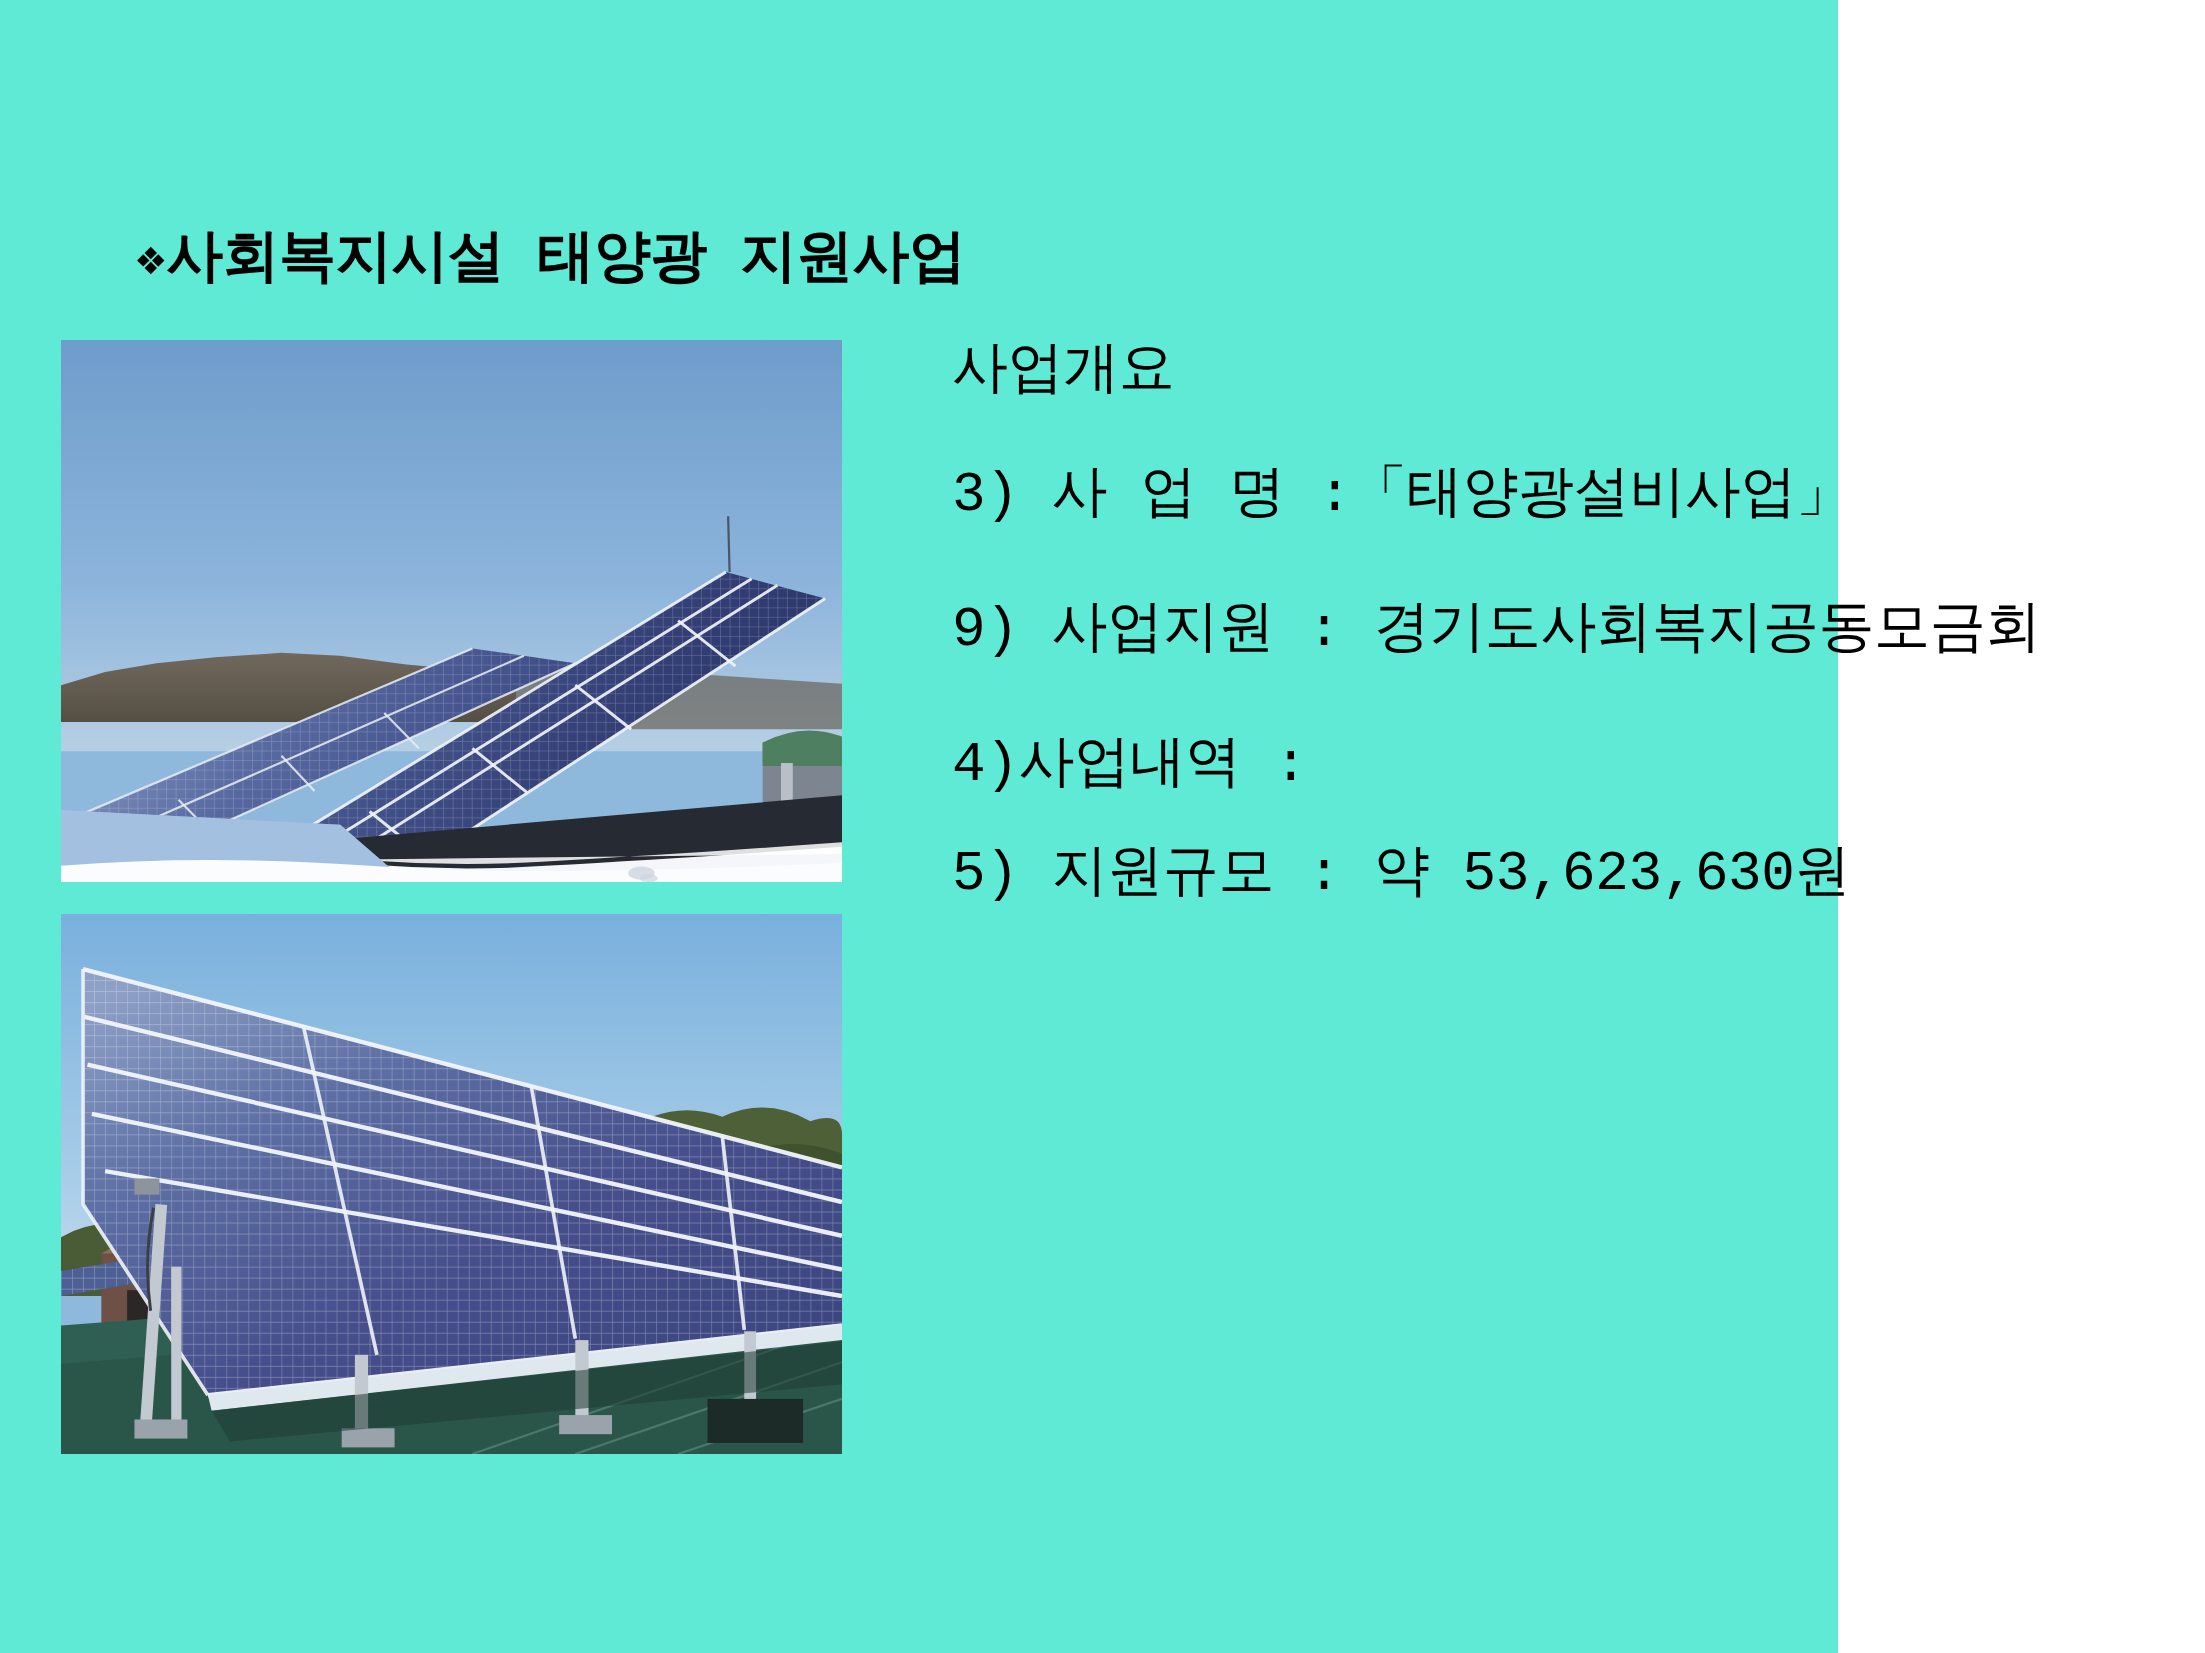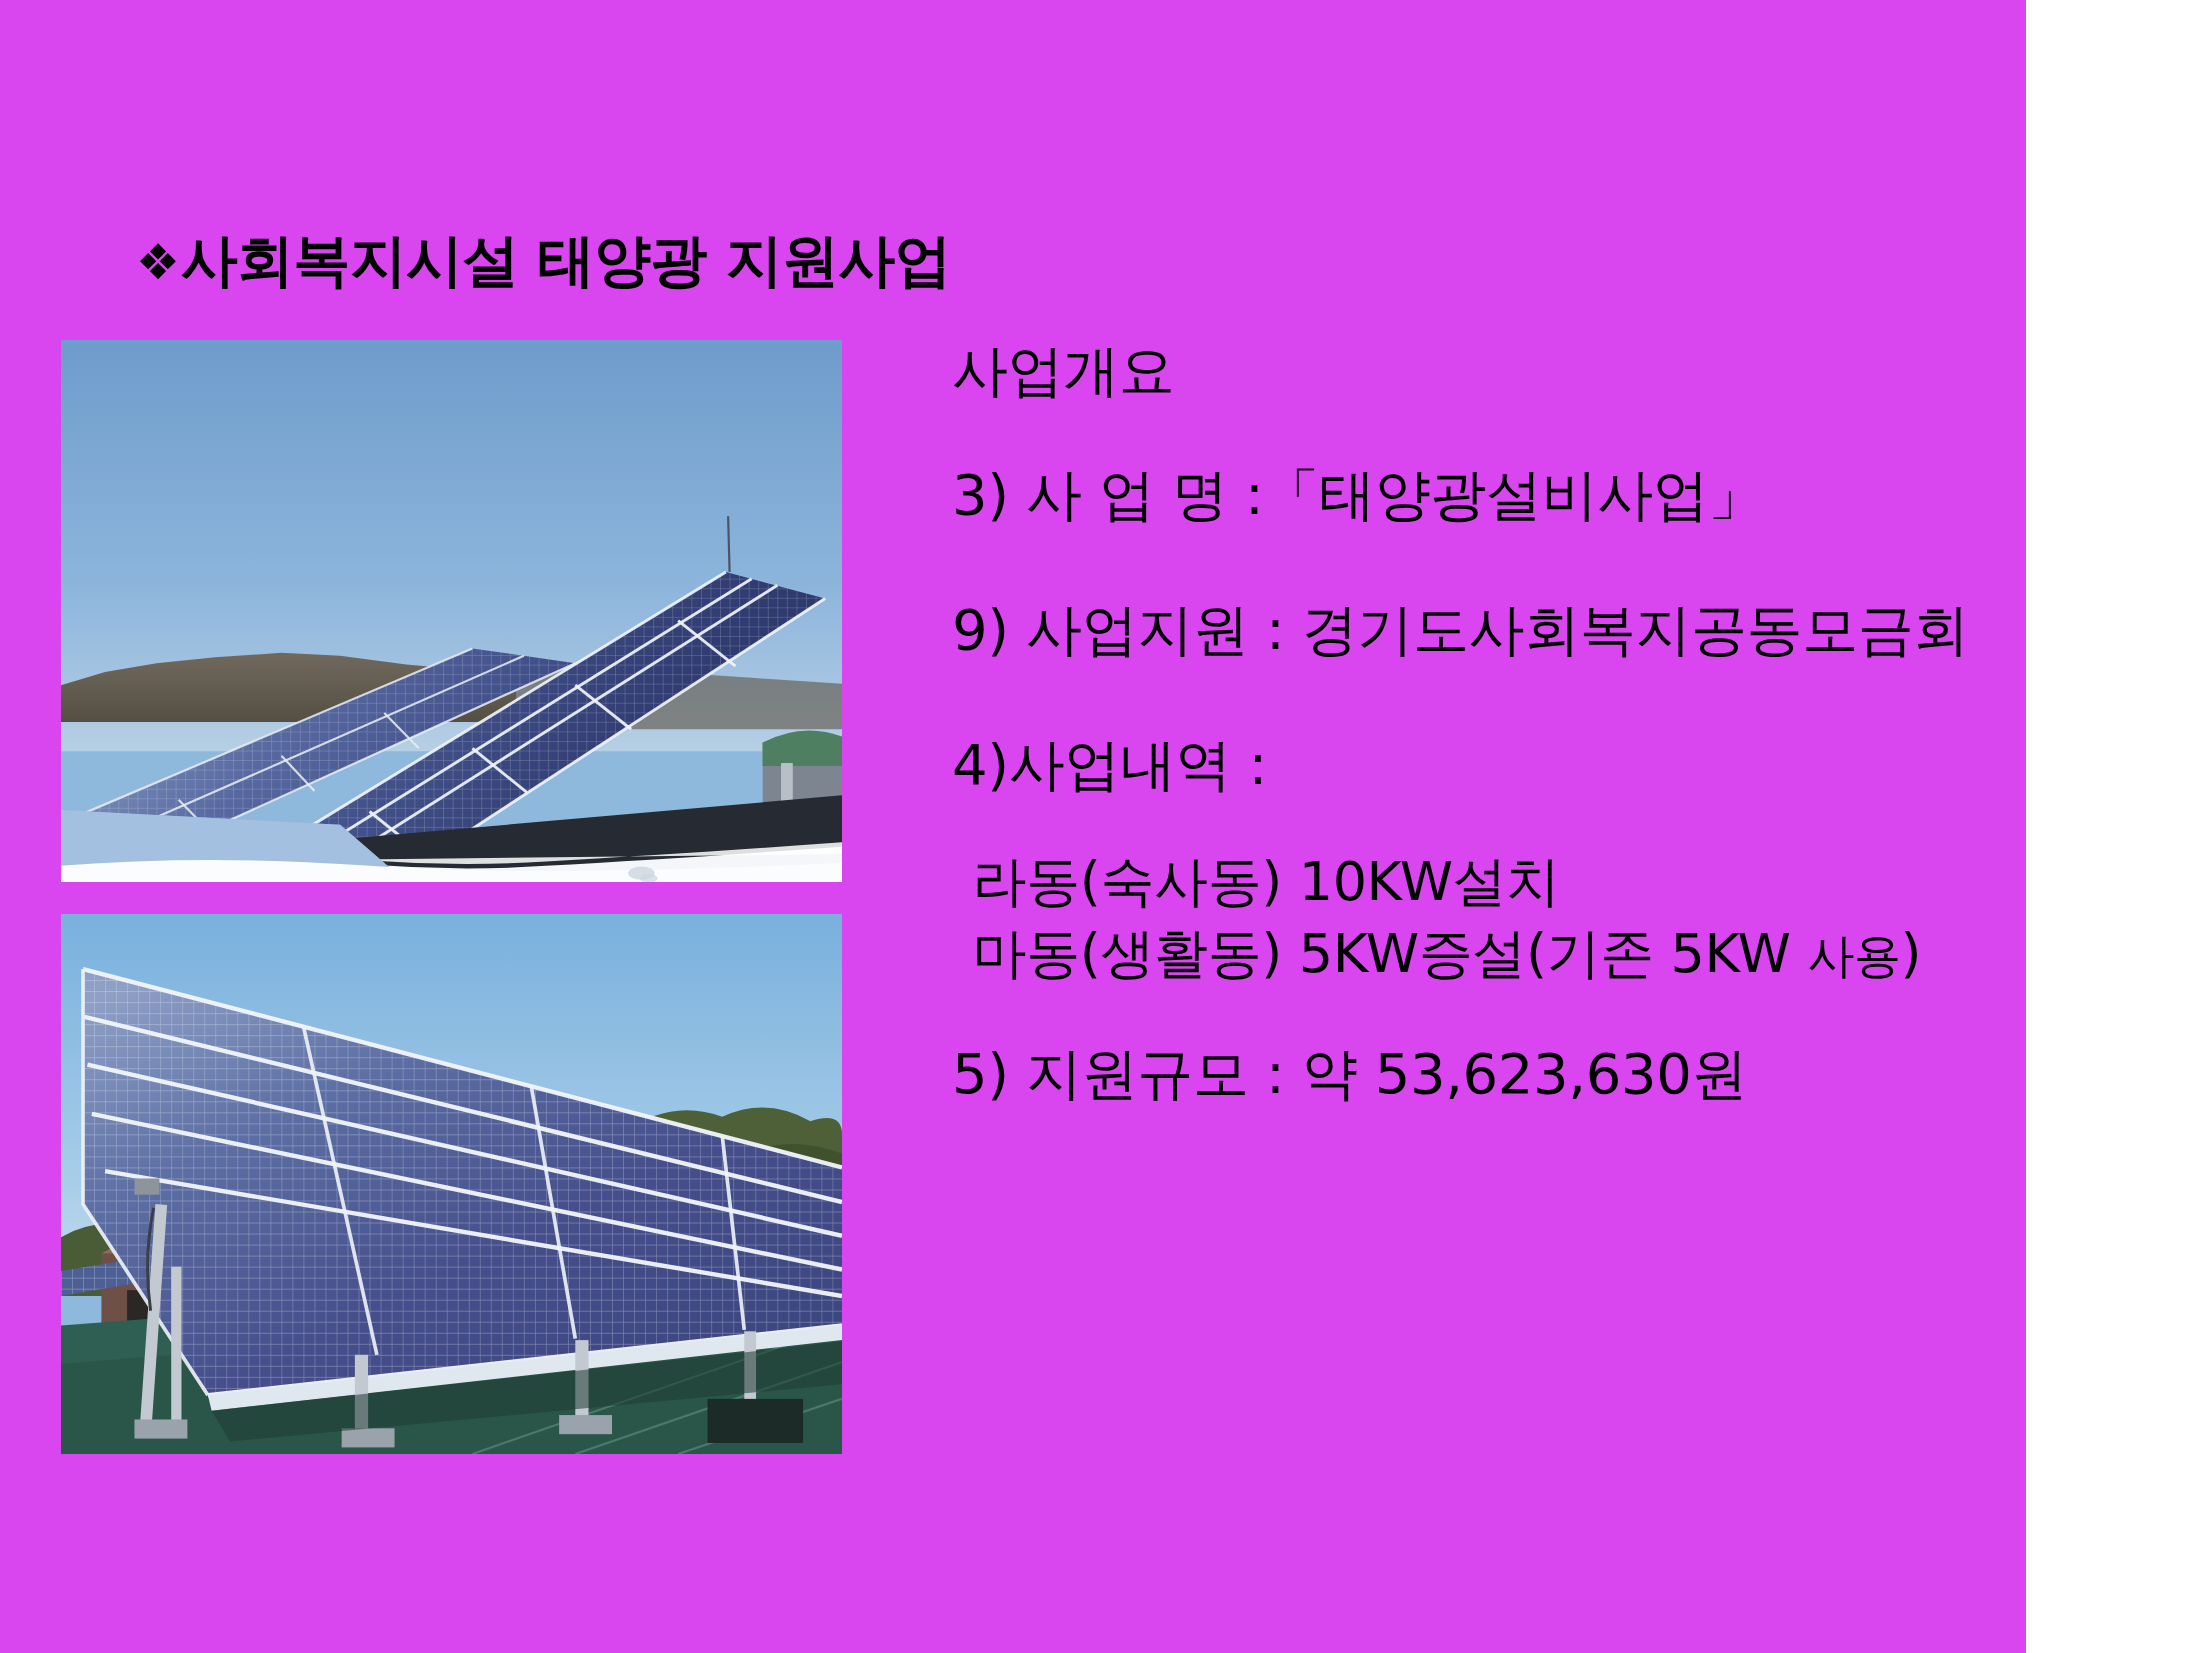--- a/index.html
+++ b/index.html
@@ -5,22 +5,23 @@
 <style>
   * { margin:0; padding:0; box-sizing:border-box; }
   html, body {
     width:2205px; height:1654px;
     background:#ffffff;
     font-family:"DejaVu Sans","Liberation Sans",sans-serif;
     overflow:hidden;
   }
   .slide {
     position:relative;
-    width:2026px; height:1654px;
-    background:#d946ef;
+    width:1838px; height:1654px;
+    background:#5eead4;
+    font-family:Liberation Mono, monospace;
   }
 
   
   .slide-title {
     position:absolute;
     left:136px; top:232px;
     font-size:57px;
     font-weight:bold;
     color:#000000;
     letter-spacing:-0.7px;
@@ -262,23 +263,19 @@
 
     <div class="tline heading">사업개요</div>
 
     <div class="tline item">3) 사 업 명 :「태양광설비사업」</div>
 
 
     <div class="tline item">9) 사업지원 : 경기도사회복지공동모금회</div>
 
     <div class="tline item-4">4)사업내역 :</div>
 
-    <div class="sub-group">
-      <div class="tline sub"> 라동(숙사동) 10KW설치</div>
-      <div class="tline sub"><span> 마동(생활동)   5KW증설(기존 5KW </span><span class="small">사용</span><span>)</span></div>
-    </div>
 
     <div class="tline last">5) 지원규모 : 약 53,623,630원</div>
 
   </div>
 
 </div>
 
 
 </body></html>

